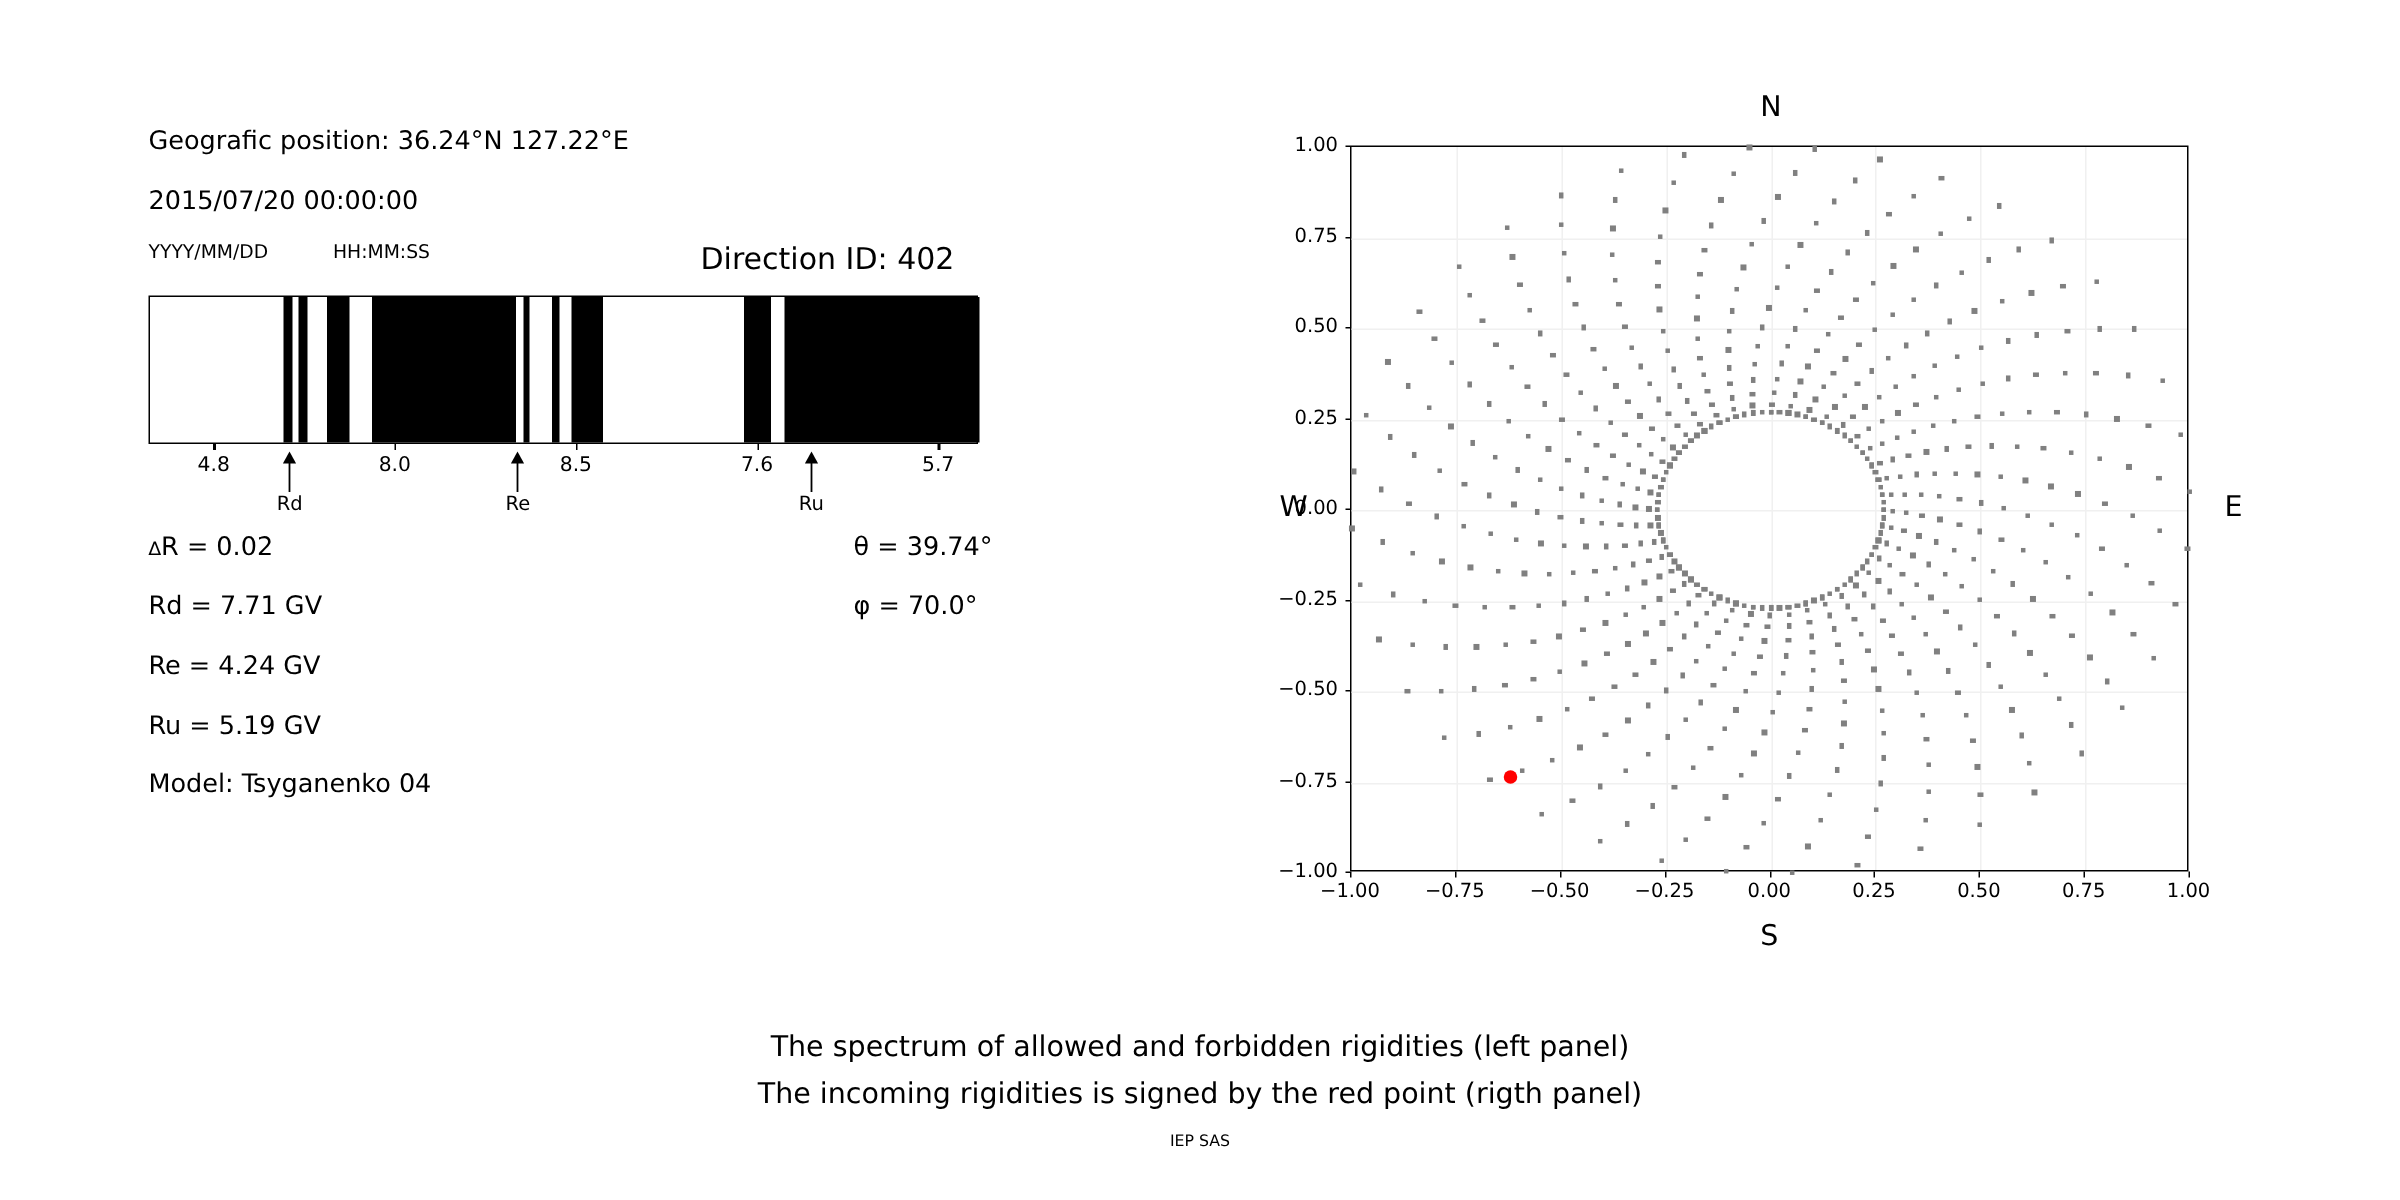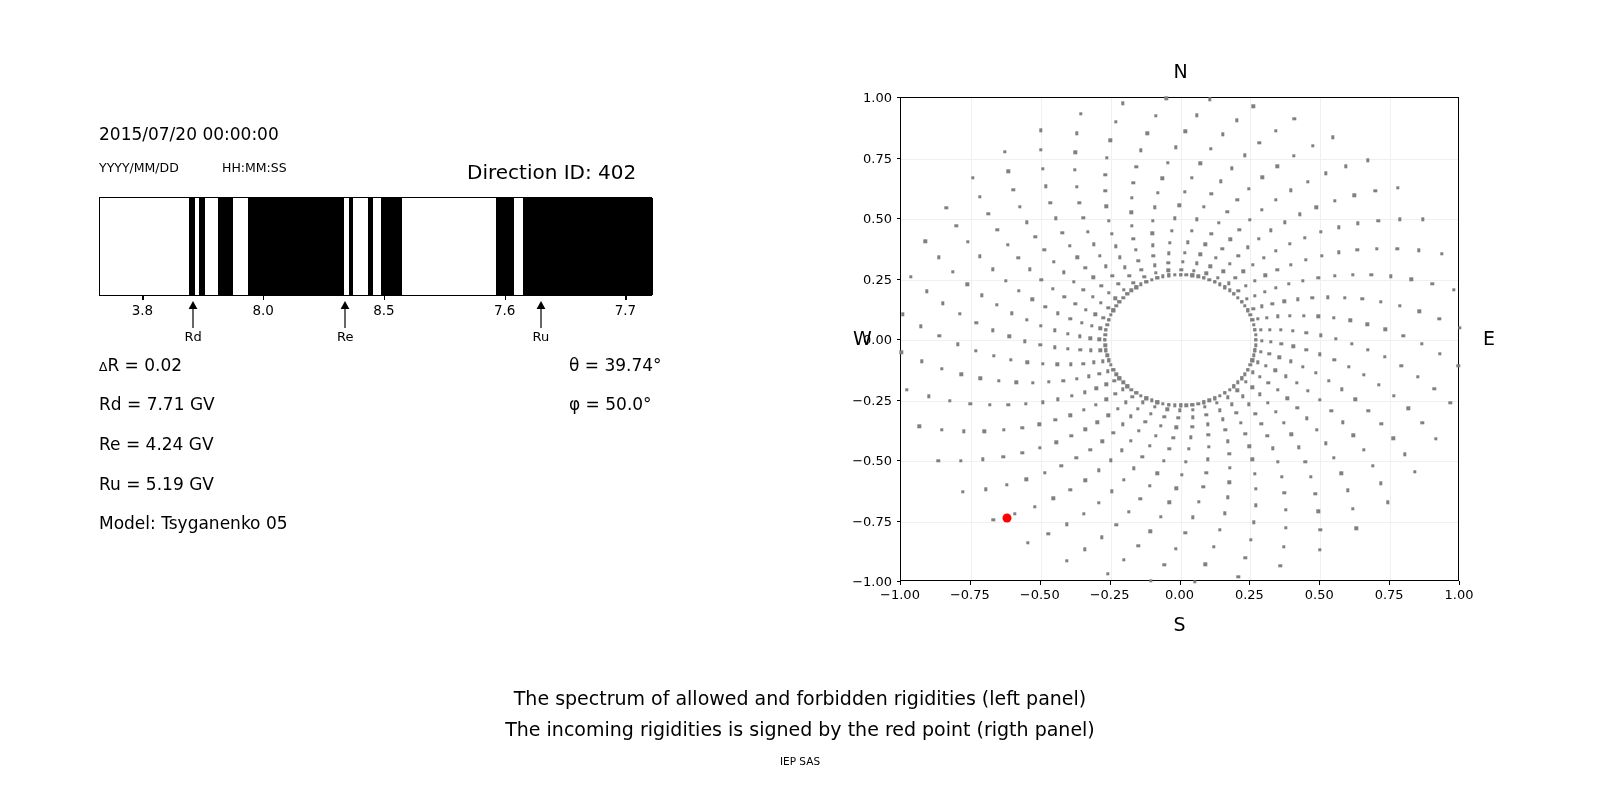--- a/index.html
+++ b/index.html
@@ -78,20 +78,21 @@
   #cap1{top:687px;}
   #cap2{top:718px;}
   #footer{position:absolute;width:1600px;text-align:center;top:755px;
           font-size:10.5px;color:#000;}
 </style>
 </head>
 <body>
 
 <div class="abs" id="left-panel">
 
+  <div class="abs info-line" id="geo-line">Geografic position: 36.24°N 127.22°E</div>
 
   <div class="abs info-line" id="datetime-line">2015/07/20 00:00:00</div>
 
   <div class="abs" id="fmt-date">YYYY/MM/DD</div>
 
   <div class="abs" id="fmt-time">HH:MM:SS</div>
 
   <div class="abs" id="direction-id">Direction ID: 402</div>
 
   <div class="abs" id="spectrum-wrap">
@@ -103,38 +104,38 @@
         <div class="band" style="left: 249.212px; width: 3.86376px;"></div>
         <div class="band" style="left: 268.048px; width: 5.31266px;"></div>
         <div class="band" style="left: 280.847px; width: 21.2507px;"></div>
         <div class="band" style="left: 396.035px; width: 17.6284px;"></div>
         <div class="band" style="left: 422.598px; width: 130.402px;"></div>
       </div>
   </div>
 
   <div class="abs" id="spectrum-axis">
       <div class="tick-mark" style="left: 43.4672px;"></div>
-      <div class="tick-label" style="left: 43.4672px;">3.8</div>
+      <div class="tick-label" style="left: 43.4672px;">4.8</div>
       <div class="tick-mark" style="left: 164.21px;"></div>
       <div class="tick-label" style="left: 164.21px;">8.0</div>
       <div class="tick-mark" style="left: 284.952px;"></div>
       <div class="tick-label" style="left: 284.952px;">8.5</div>
       <div class="tick-mark" style="left: 405.694px;"></div>
       <div class="tick-label" style="left: 405.694px;">7.6</div>
       <div class="tick-mark" style="left: 526.437px;"></div>
-      <div class="tick-label" style="left: 526.437px;">7.7</div>
+      <div class="tick-label" style="left: 526.437px;">5.7</div>
     </div>
 
   <div class="abs param" id="p-dr"><span class="delta">∆</span><span>R = 0.02</span></div>
   <div class="abs param" id="p-rd">Rd = 7.71 GV</div>
   <div class="abs param" id="p-re">Re = 4.24 GV</div>
   <div class="abs param" id="p-ru">Ru = 5.19 GV</div>
-  <div class="abs param" id="p-model">Model: Tsyganenko 05</div>
+  <div class="abs param" id="p-model">Model: Tsyganenko 04</div>
   <div class="abs param" id="p-theta">θ = 39.74°</div>
-  <div class="abs param" id="p-phi">φ = 50.0°</div>
+  <div class="abs param" id="p-phi">φ = 70.0°</div>
 <div class="marker" style="left: 193.179px; top: 300px;">
       <svg class="arrow-svg" width="12" height="28" viewBox="0 0 12 28">
         <path d="M6 28 L6 6" stroke="#000" stroke-width="1.2"></path>
         <path d="M6 1 L1.6 9 L10.4 9 Z" fill="#000"></path>
       </svg>
       <span class="marker-label">Rd</span>
     </div>
     <div class="marker" style="left: 345.314px; top: 300px;">
       <svg class="arrow-svg" width="12" height="28" viewBox="0 0 12 28">
         <path d="M6 28 L6 6" stroke="#000" stroke-width="1.2"></path>

